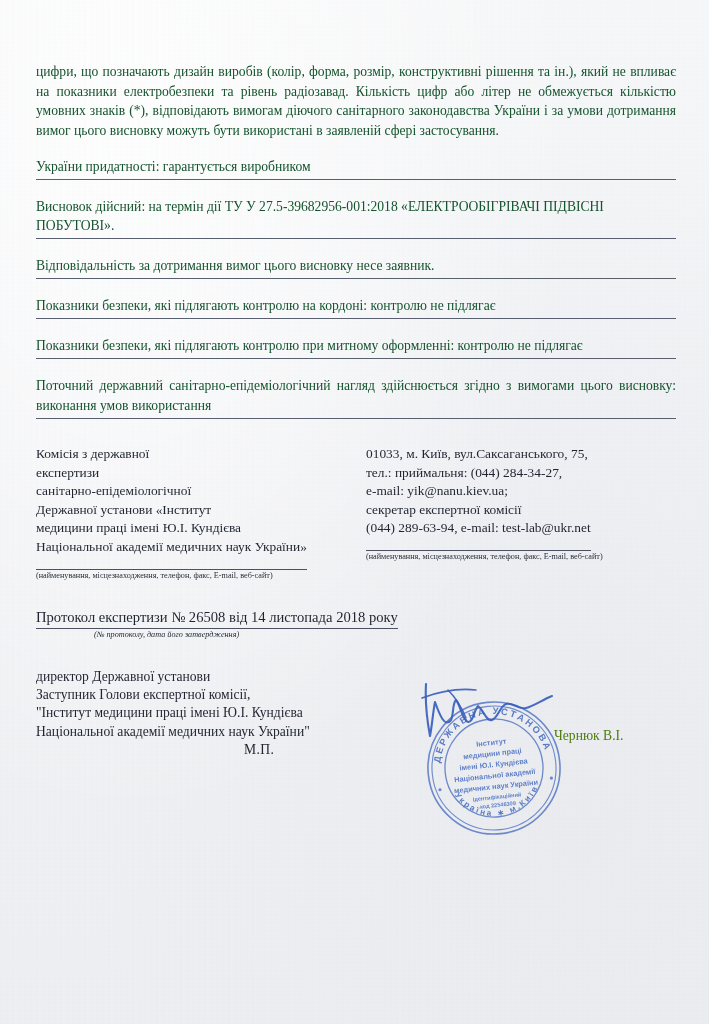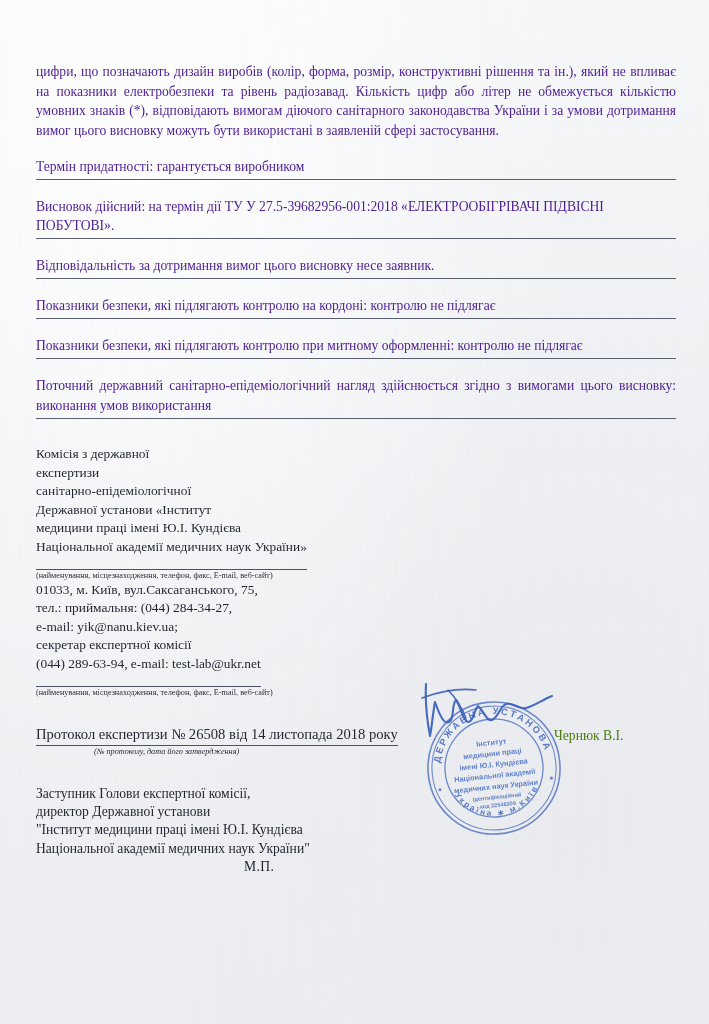--- a/index.html
+++ b/index.html
@@ -39,41 +39,40 @@
     width: 640px;
   }
   p, div, span {
     box-sizing: border-box;
   }
   .para {
     font-size: 13.6px;
     line-height: 19.5px;
     text-align: justify;
     margin: 0;
-    color: #4c1d95;
+    color: #14532d;
   }
   .section {
     margin-top: 17px;
   }
   .rule {
     border-bottom: 1.1px solid #5a5f70;
     margin-top: 3px;
     width: 100%;
   }
   .tight {
     line-height: 19px;
   }
   .nojust {
     text-align: left;
   }
   .cols {
     display: flex;
     width: 100%;
     margin-top: 26px;
-    flex-direction: column;
   }
   .col-left {
     width: 330px;
     padding-right: 8px;
   }
   .col-right {
     width: 310px;
   }
   .col-line {
     font-size: 13.4px;
@@ -202,21 +201,21 @@
 <body>
 
 <div class="paper"></div>
 <div class="noise"></div>
 
 <div class="content">
 
   <p class="para">цифри, що позначають дизайн виробів (колір, форма, розмір, конструктивні  рішення та ін.), який не впливає на показники електробезпеки та рівень радіозавад. Кількість цифр або літер не обмежується кількістю умовних знаків (*), відповідають вимогам діючого санітарного законодавства України і за умови дотримання вимог цього висновку можуть бути використані в заявленій сфері застосування.</p>
 
   <div class="section">
-    <p class="para nojust tight">Термін придатності: гарантується виробником</p>
+    <p class="para nojust tight">України придатності: гарантується виробником</p>
     <div class="rule"></div>
   </div>
 
 
   <div class="section">
     <p class="para nojust tight">Висновок дійсний: на термін дії ТУ У 27.5-39682956-001:2018 «ЕЛЕКТРООБІГРІВАЧІ ПІДВІСНІ ПОБУТОВІ».</p>
     <div class="rule"></div>
   </div>
 
   <div class="section">
@@ -262,22 +261,22 @@
       <div class="caption">(найменування, місцезнаходження, телефон, факс, E-mail, веб-сайт)</div>
     </div>
   </div>
 
   <div class="protocol-block">
     <div class="protocol-line">Протокол експертизи № 26508 від 14 листопада 2018 року</div>
     <div class="protocol-caption">(№ протоколу, дата його затвердження)</div>
   </div>
 
   <div class="signblock">
+    <div class="sign-line">директор Державної установи</div>
     <div class="sign-line">Заступник Голови експертної комісії,</div>
-    <div class="sign-line">директор Державної установи</div>
     <div class="sign-line">"Інститут медицини праці імені Ю.І. Кундієва</div>
     <div class="sign-line"> Національної академії медичних наук України"</div>
     <div class="sign-line mp">М.П.</div>
   </div>
 
 </div>
 
 <div class="signer-name">Чернюк В.І.</div>
 
 <div class="stamp-wrap">

